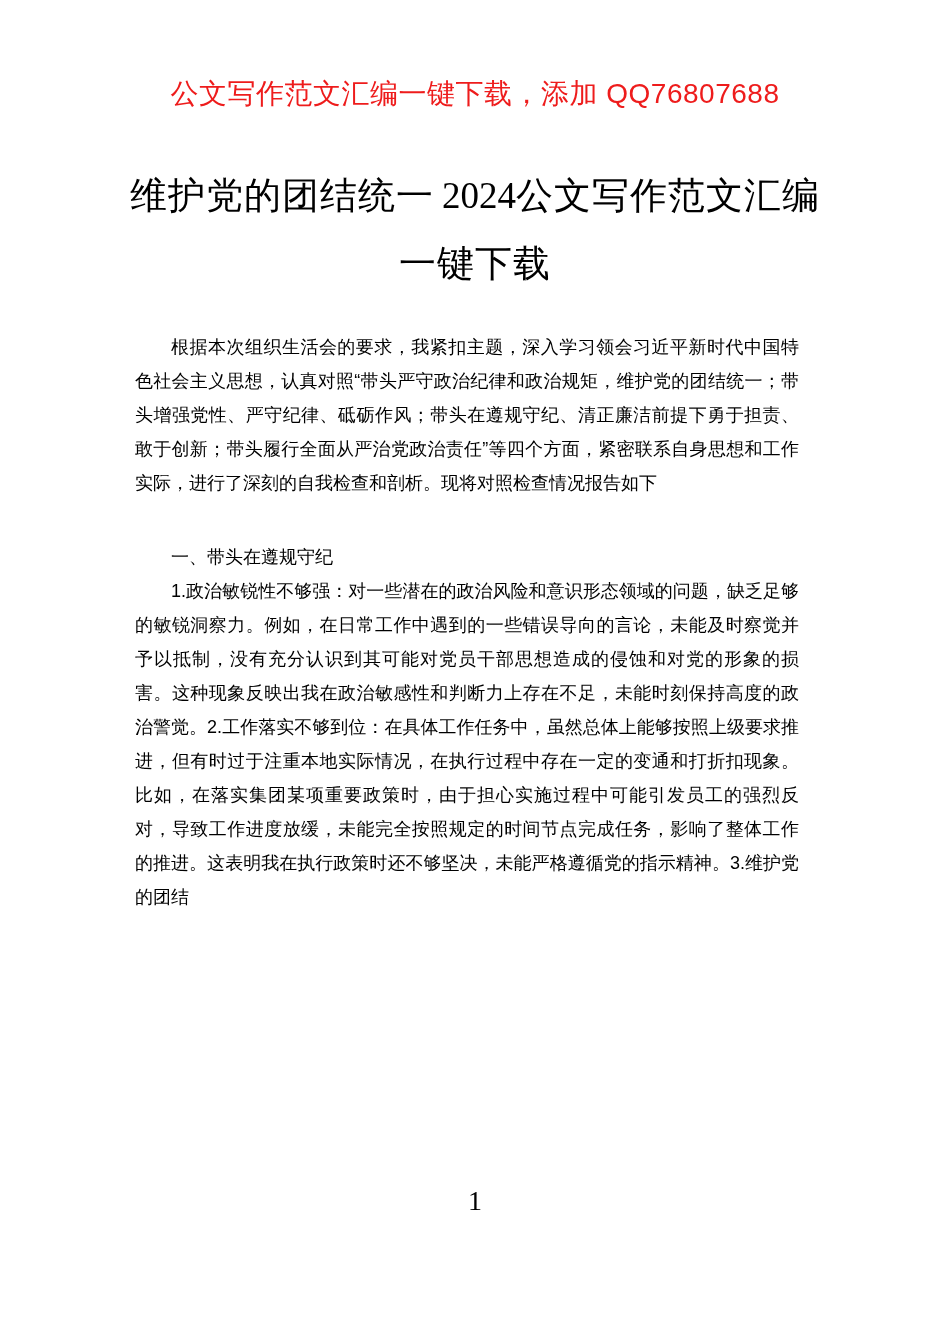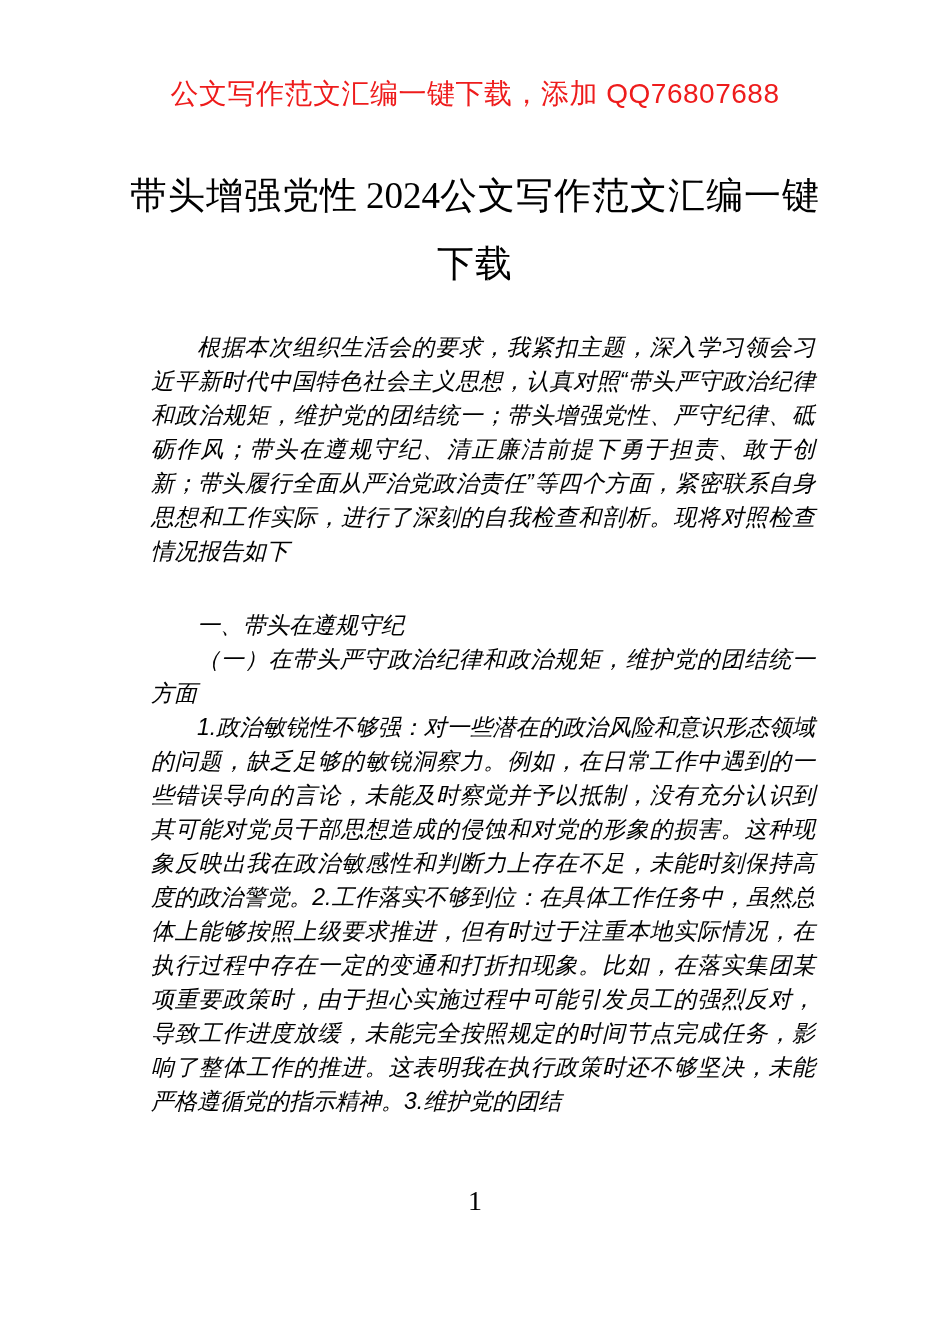--- a/index.html
+++ b/index.html
@@ -39,27 +39,26 @@
     letter-spacing: 1px;
   }
   .serif-num {
     font-family: "Liberation Serif", "DejaVu Serif", serif;
     letter-spacing: 0;
     margin-left: 8px;
   }
   .content {
     position: absolute;
     top: 330px;
-    left: 151px;
+    left: 135px;
     width: 664px;
-    font-size: 23px;
+    font-size: 18px;
     line-height: 34px;
     text-align: justify;
     text-justify: inter-ideograph;
-    font-style: italic;
   }
   .content p {
     margin: 0;
     padding: 0;
   }
   .indent {
     text-indent: 2em;
   }
   .section-heading {
     margin-top: 40px !important;
@@ -76,24 +75,23 @@
     color: #000000;
   }
 </style>
 </head>
 <body>
 
 <div class="page">
 
   <div class="doc-header">公文写作范文汇编一键下载，添加 QQ76807688</div>
 
-  <div class="doc-title"><span>带头增强党性</span><span class="serif-num">2024</span><span>公文写作范文汇编一键下载</span></div>
+  <div class="doc-title"><span>维护党的团结统一</span><span class="serif-num">2024</span><span>公文写作范文汇编一键下载</span></div>
 
   <div class="content">
     <p class="indent">根据本次组织生活会的要求，我紧扣主题，深入学习领会习近平新时代中国特色社会主义思想，认真对照“带头严守政治纪律和政治规矩，维护党的团结统一；带头增强党性、严守纪律、砥砺作风；带头在遵规守纪、清正廉洁前提下勇于担责、敢于创新；带头履行全面从严治党政治责任”等四个方面，紧密联系自身思想和工作实际，进行了深刻的自我检查和剖析。现将对照检查情况报告如下</p>
     <p class="indent section-heading">一、带头在遵规守纪</p>
-    <p class="indent">（一）在带头严守政治纪律和政治规矩，维护党的团结统一方面</p>
     <p class="indent">1.政治敏锐性不够强：对一些潜在的政治风险和意识形态领域的问题，缺乏足够的敏锐洞察力。例如，在日常工作中遇到的一些错误导向的言论，未能及时察觉并予以抵制，没有充分认识到其可能对党员干部思想造成的侵蚀和对党的形象的损害。这种现象反映出我在政治敏感性和判断力上存在不足，未能时刻保持高度的政治警觉。2.工作落实不够到位：在具体工作任务中，虽然总体上能够按照上级要求推进，但有时过于注重本地实际情况，在执行过程中存在一定的变通和打折扣现象。比如，在落实集团某项重要政策时，由于担心实施过程中可能引发员工的强烈反对，导致工作进度放缓，未能完全按照规定的时间节点完成任务，影响了整体工作的推进。这表明我在执行政策时还不够坚决，未能严格遵循党的指示精神。3.维护党的团结</p>
   </div>
 
   <div class="page-number">1</div>
 
 </div>
 
 </body></html>

